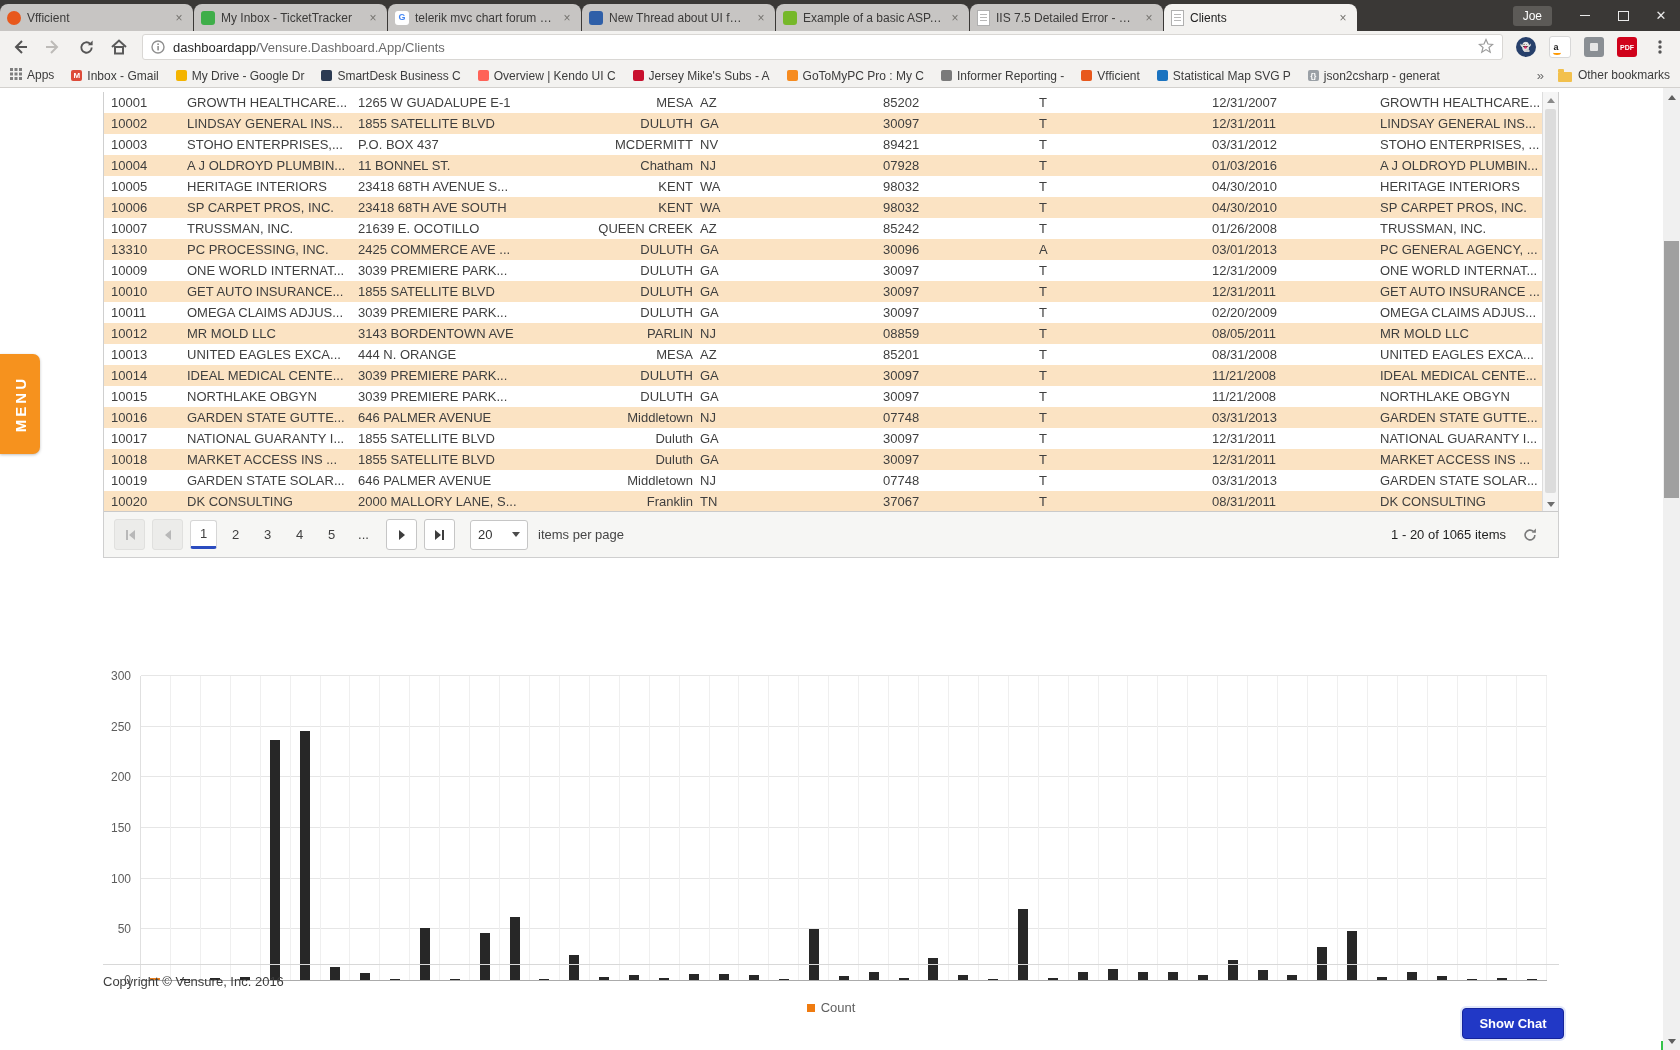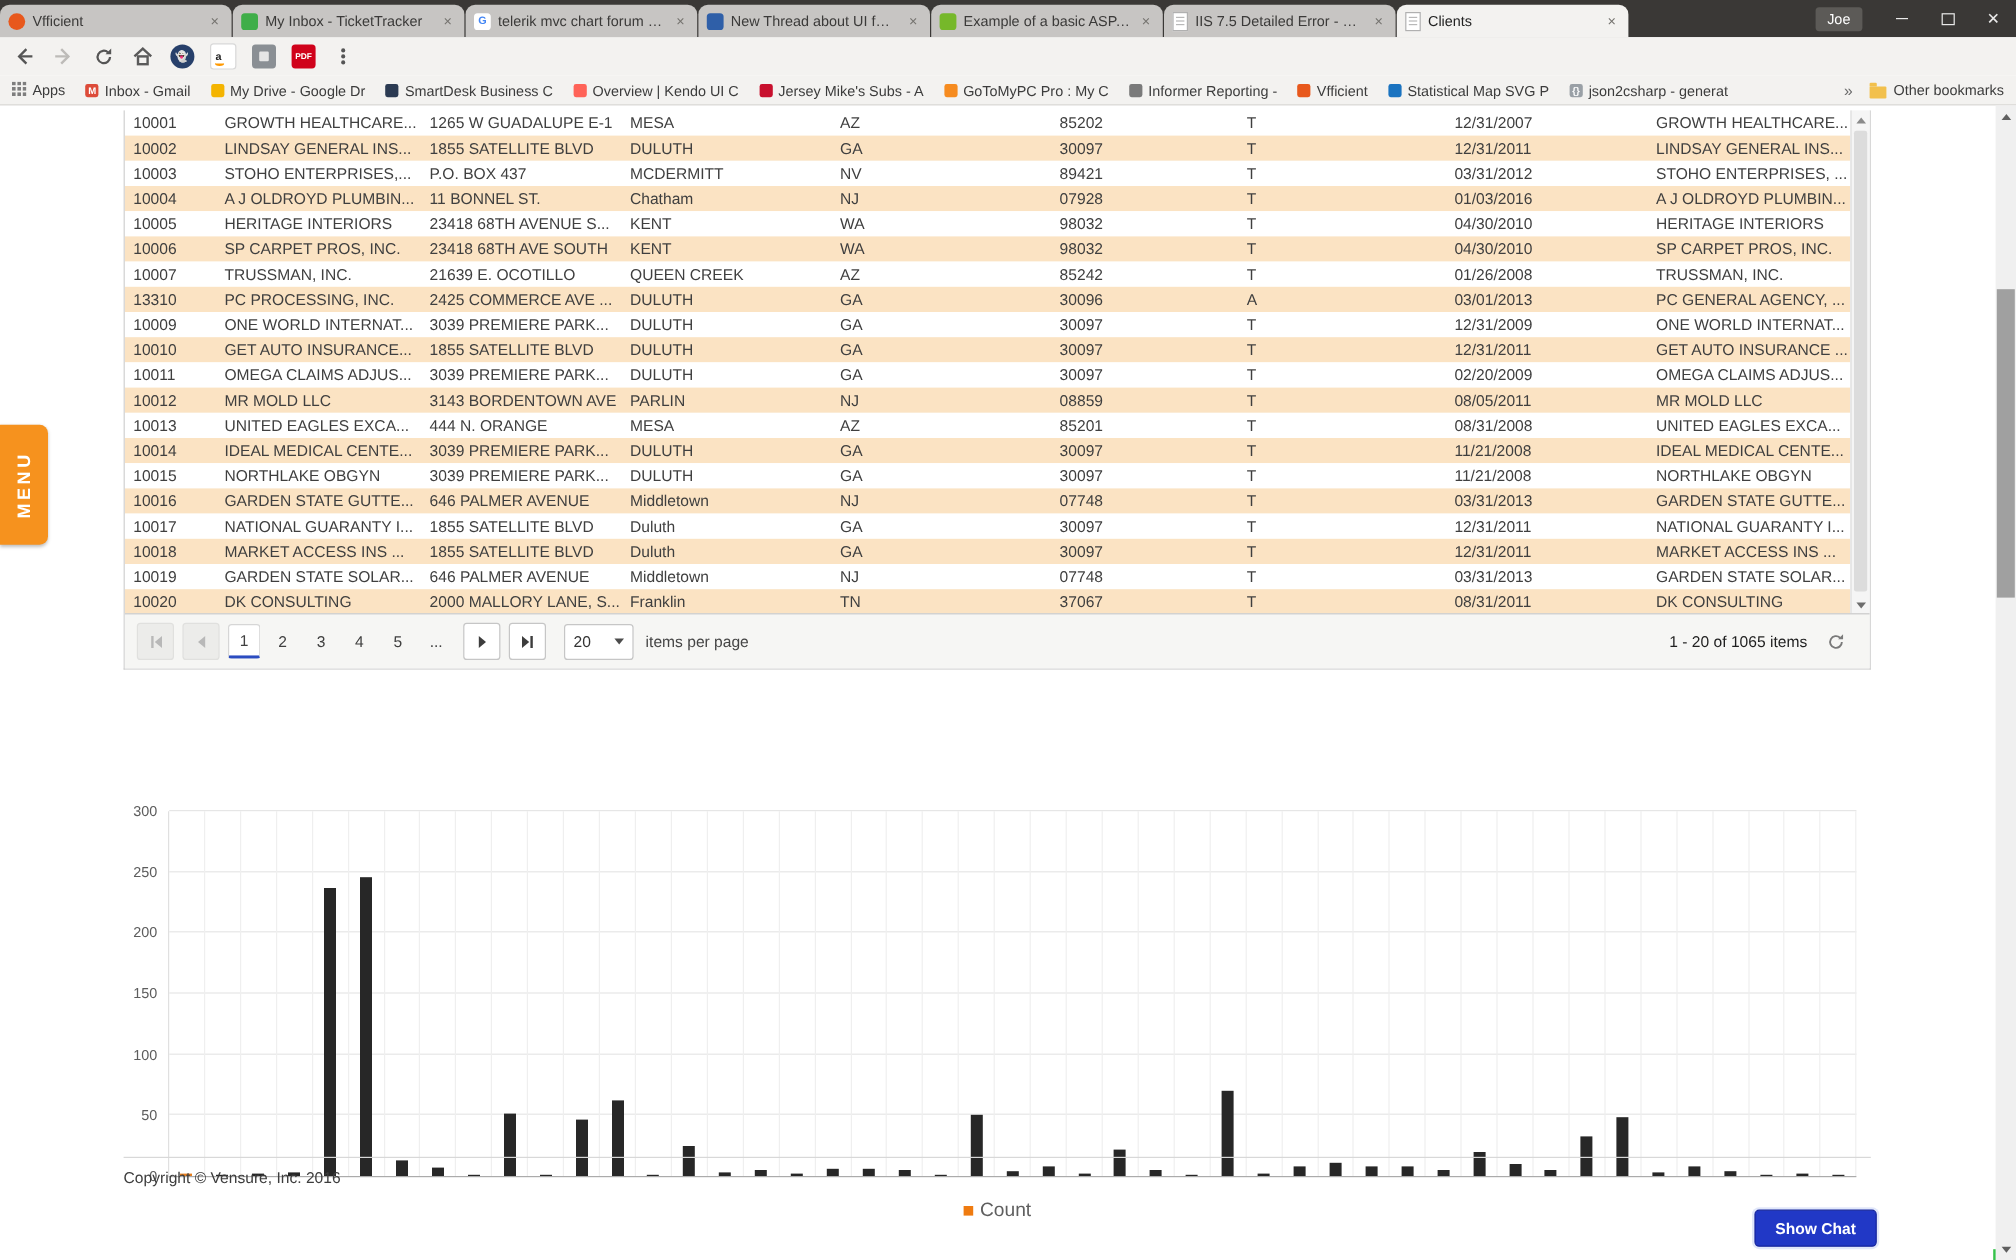--- a/index.html
+++ b/index.html
@@ -54,21 +54,21 @@
   
   .content{position:absolute;left:0;top:88px;right:0;bottom:0;background:#fff;}
 
   
   .grid{position:absolute;left:103px;top:4px;width:1456px;height:466px;border:1px solid #cfcfcf;border-top:none;
     box-sizing:border-box;background:#fff;}
   .grid-rows{position:absolute;left:0;top:0;right:16px;height:420px;overflow:hidden;font-size:13px;color:#3f3f3f;}
   .grid-row{display:flex;height:21px;line-height:21px;background:#fff;}
   .grid-row.alt{background:#fbe3c3;}
   .cell{white-space:nowrap;overflow:hidden;box-sizing:border-box;padding-left:7px;flex:none;}
-  .c0{width:76px;}.c1{width:171px;}.c2{width:167px;}.c3{width:175px;}.c4{width:183px;}
+  .c0{width:76px;}.c1{width:171px;}.c2{width:167px;}.c3{width:175px;text-align:right;}.c4{width:183px;}
   .c5{width:156px;}.c6{width:173px;}.c7{width:168px;}.c8{flex:1;}
   
   .gscroll{position:absolute;right:0;top:0;width:16px;height:420px;background:#f5f5f5;border-left:1px solid #ddd;box-sizing:border-box;}
   .gs-up,.gs-dn{position:absolute;left:0;width:15px;height:16px;display:flex;align-items:center;justify-content:center;}
   .gs-up{top:0;}.gs-dn{bottom:0;}
   .tri-up{width:0;height:0;border-left:4px solid transparent;border-right:4px solid transparent;border-bottom:5px solid #8a8a8a;}
   .tri-dn{width:0;height:0;border-left:4px solid transparent;border-right:4px solid transparent;border-top:5px solid #6d6d6d;}
   .gs-thumb{position:absolute;left:2px;right:2px;top:17px;height:384px;background:#dcdcdc;border-radius:2px;}
 
   
@@ -93,21 +93,21 @@
   .chart{position:absolute;left:103px;top:472px;width:1456px;height:470px;}
   .chart-title{position:absolute;left:0;right:0;top:64px;text-align:center;font-size:16px;color:#8e8e8e;}
   .plot{position:absolute;left:37px;top:116px;width:1406px;height:304px;border-bottom:1px solid #ababab;
     border-left:1px solid #e0e0e0;box-sizing:content-box;}
   .gridline{position:absolute;left:0;right:0;height:1px;background:#e6e6e6;}
   .ytick{position:absolute;right:calc(100% + 10px);transform:translateY(50%);font-size:12px;color:#5d5d5d;white-space:nowrap;}
   #plot-slots{position:absolute;left:0;top:0;right:0;bottom:0;display:flex;}
   .bar-slot{flex:1;position:relative;border-right:1px solid #efefef;}
   .bar{position:absolute;bottom:0;left:50%;transform:translateX(-50%);width:10px;background:#272727;}
   .legend{position:absolute;left:0;right:0;top:440px;display:flex;justify-content:center;align-items:center;gap:6px;
-    font-size:16px;color:#5f5f5f;}
+    font-size:13px;color:#5f5f5f;}
   .legend-marker{width:8px;height:8px;background:#ef7b10;}
 
   
   .footer-line{position:absolute;left:103px;top:876px;width:1456px;height:1px;background:#d8d8d8;}
   .copyright{position:absolute;left:103px;top:886px;font-size:13px;color:#3d3d3d;}
 
   
   .menu-tab{position:absolute;left:0;top:266px;width:40px;height:100px;background:#f6921e;border-radius:0 7px 7px 0;
     display:flex;align-items:center;justify-content:center;box-shadow:0 1px 3px rgba(0,0,0,.25);}
   .menu-tab span{writing-mode:vertical-rl;transform:rotate(180deg);color:#fff;font-weight:bold;font-size:15px;letter-spacing:3px;}
@@ -195,20 +195,34 @@
       <svg width="17" height="17" viewBox="0 0 18 18">
           <path d="M14.5 9a5.5 5.5 0 1 1-1.7-4" stroke="#555" stroke-width="2" fill="none"></path>
           <path d="M15.5 1.5 v5 h-5 z" fill="#555"></path>
         </svg>
     </div>
     <div class="tb-ic">
       <svg width="18" height="18" viewBox="0 0 18 18">
           <path d="M2 9 L9 2.5 L16 9" stroke="#5a5a5a" stroke-width="2" fill="none"></path>
           <rect x="5" y="9" width="8" height="6.5" fill="none" stroke="#5a5a5a" stroke-width="2"></rect>
         </svg>
+    </div>
+    <div class="omnibox">
+      <svg width="14" height="14" viewBox="0 0 14 14">
+          <circle cx="7" cy="7" r="6" fill="none" stroke="#8f8f8f" stroke-width="1.4"></circle>
+          <rect x="6.3" y="6" width="1.6" height="4.4" fill="#8f8f8f"></rect>
+          <rect x="6.3" y="3.4" width="1.6" height="1.6" fill="#8f8f8f"></rect>
+        </svg>
+      <span class="url-host">dashboardapp</span>
+        <span class="url-path" style="margin-left:-8px">/Vensure.Dashboard.App/Clients</span>
+      <span class="star">
+        <svg width="16" height="16" viewBox="0 0 16 16">
+            <path d="M8 1.5 L10 6 L14.7 6.4 L11 9.5 L12.2 14.2 L8 11.6 L3.8 14.2 L5 9.5 L1.3 6.4 L6 6 Z" fill="none" stroke="#9b9b9b" stroke-width="1.2"></path>
+          </svg>
+      </span>
     </div>
     <div class="ext" style="background:#27406b;border-radius:50%">👻</div>
     <div class="ext" style="background:#fff;border:1px solid #d8d8d8;color:#222">a<span style="position:relative;left:-6px;top:5px;width:8px;height:3px;border-bottom:2px solid #f90;border-radius:50%"></span></div>
     <div class="ext" style="background:#8a8f94">
         <span style="width:8px;height:8px;background:#e6e6e6;border-radius:1px"></span>
       </div>
     <div class="ext" style="background:#d0021b;font-size:7px">PDF</div>
     <div class="tb-ic">
       <svg width="14" height="16" viewBox="0 0 14 16">
           <circle cx="7" cy="3" r="1.7" fill="#555"></circle>

